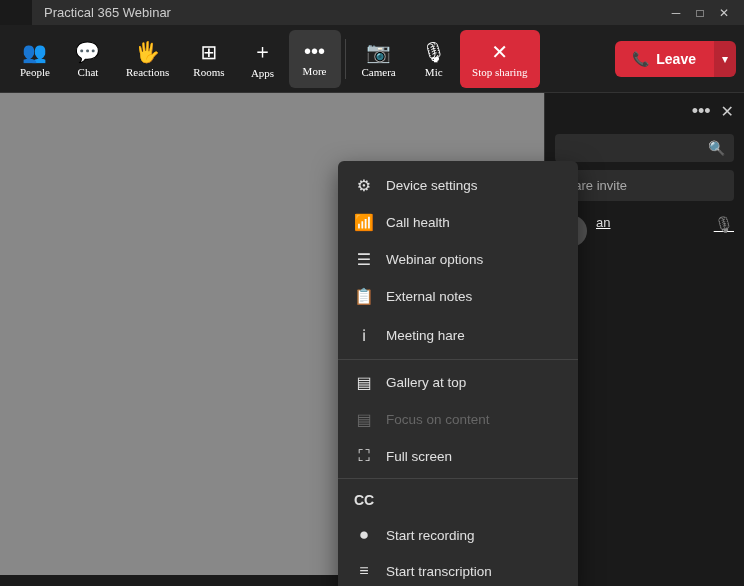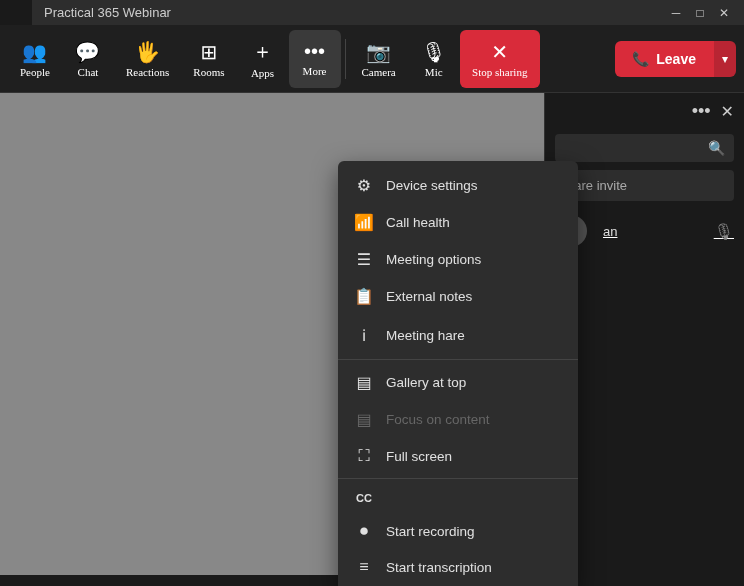--- a/index.html
+++ b/index.html
@@ -187,23 +187,22 @@
       margin: 0 10px 8px;
       background: #2d2d2d;
       border-radius: 4px;
       padding: 8px 12px;
       font-size: 13px;
       color: #aaa;
       cursor: pointer;
     }
     .participant-row {
       display: flex;
-      align-items: center;
       padding: 6px 10px;
-      gap: 16px;
+      gap: 9px;
       text-decoration: underline;
     }
     .participant-avatar {
       width: 32px;
       height: 32px;
       border-radius: 50%;
       background: #555;
       display: flex;
       align-items: center;
       justify-content: center;
@@ -350,21 +349,21 @@
     <div class="menu-item">
       <span class="menu-icon">⚙</span>
       <span>Device settings</span>
     </div>
     <div class="menu-item">
       <span class="menu-icon">📶</span>
       <span>Call health</span>
     </div>
     <div class="menu-item">
       <span class="menu-icon">☰</span>
-      <span>Meeting options</span>
+      <span>Webinar options</span>
     </div>
     <div class="menu-item">
       <span class="menu-icon">📋</span>
       <span>External notes</span>
     </div>
     <div class="menu-item">
       <span class="menu-icon">ℹ</span>
       <span>Meeting hare</span>
     </div>
     <div class="menu-separator"></div>
@@ -375,21 +374,21 @@
     <div class="menu-item disabled">
       <span class="menu-icon">▤</span>
       <span>Focus on content</span>
     </div>
     <div class="menu-item">
       <span class="menu-icon">⛶</span>
       <span>Full screen</span>
     </div>
     <div class="menu-separator"></div>
     <div class="menu-item">
-      <span class="menu-icon" style="font-size:11px;font-weight:bold;">CC</span>
+      <span class="menu-icon" style="font-size:14px;font-weight:bold;">CC</span>
     </div>
     <div class="menu-item">
       <span class="menu-icon">⏺</span>
       <span>Start recording</span>
     </div>
     <div class="menu-item">
       <span class="menu-icon">≡</span>
       <span>Start transcription</span>
     </div>
 

